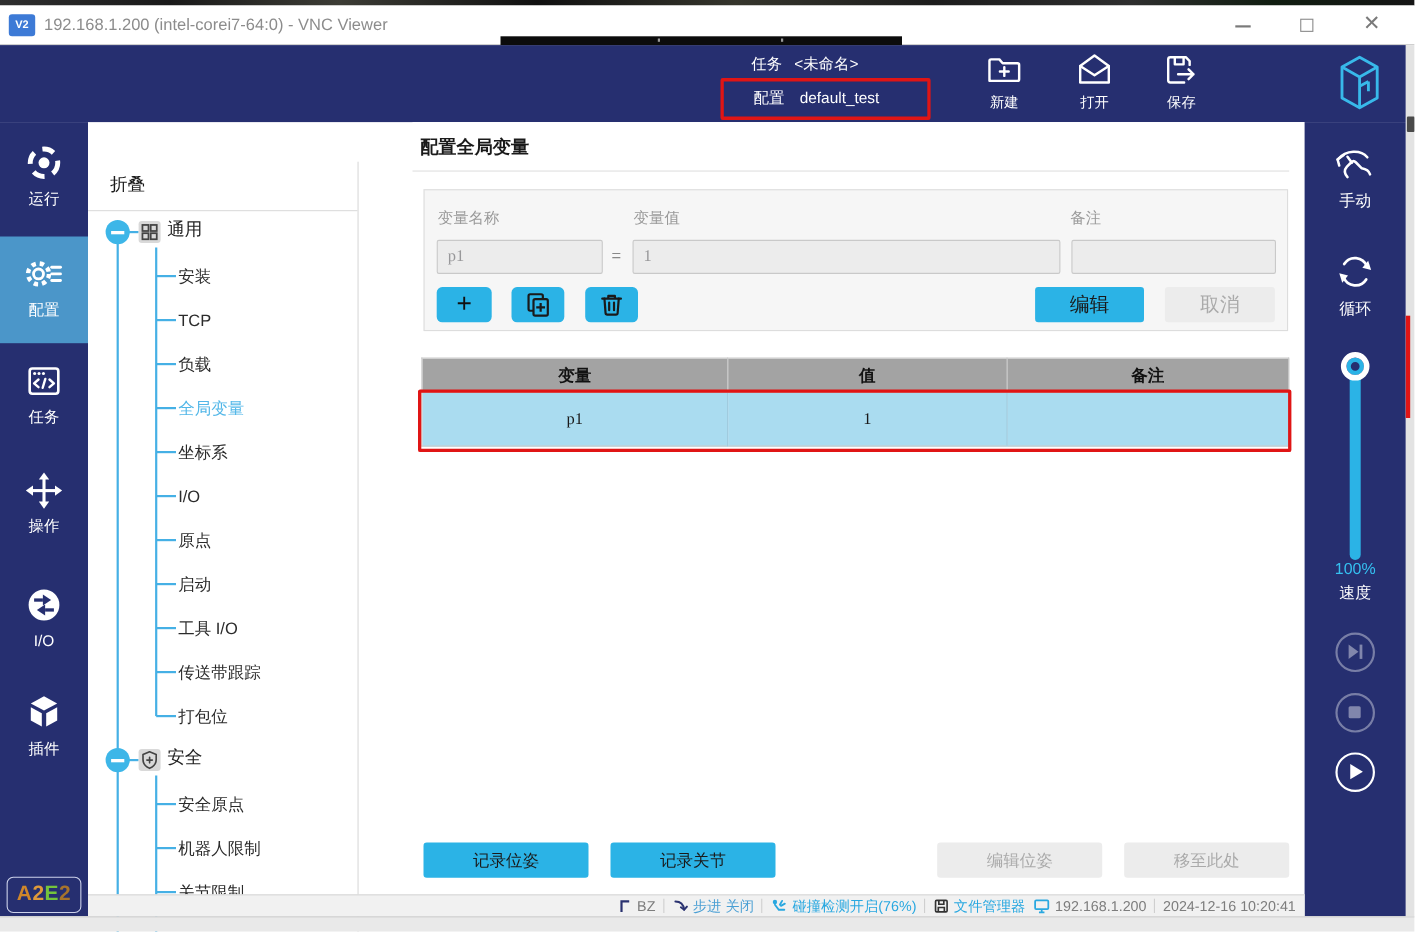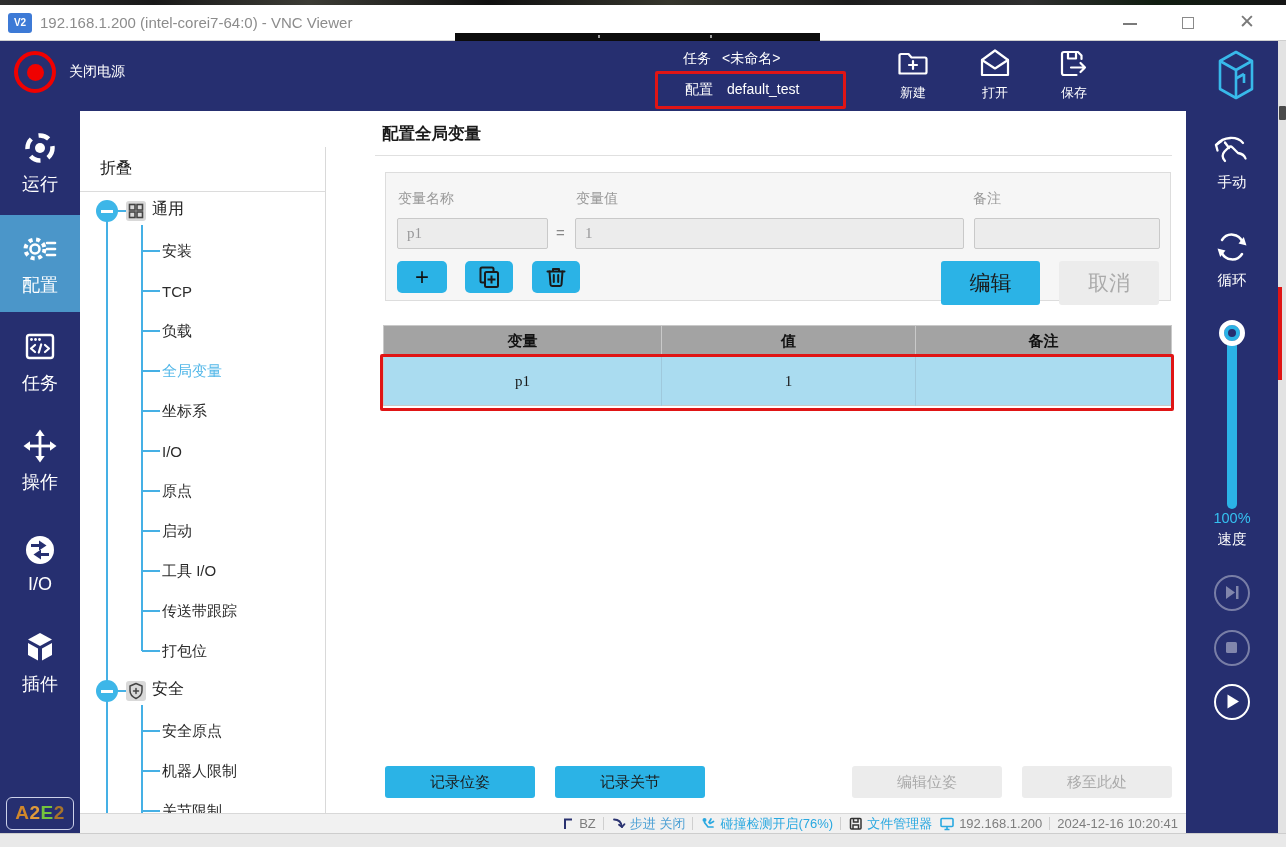--- a/index.html
+++ b/index.html
@@ -36,21 +36,21 @@
   .anno-config { left:655px; top:30px; width:191px; height:38px; }
   .tool-btn { top:5px; width:64px; text-align:center; color:#fff; cursor:pointer; }
   .tool-btn svg { display:block; margin:0 auto; }
   .tool-btn .lbl { font-size:13px; margin-top:2px; }
   .brand-logo { left:1216px; top:8px; }
 
   
   .left-sidebar { left:0; top:111px; width:80px; height:722px; background:#262f70; }
   .side-item { left:0; width:80px; text-align:center; color:#fff; cursor:pointer; }
   .side-item svg { display:block; margin:0 auto; }
-  .side-item .lbl { font-size:18px; margin-top:6px;text-align:center; }
+  .side-item .lbl { font-size:14px; margin-top:6px;text-align:center; }
   .side-item.active { background:#4b96c9; height:97px; padding-top:16px; }
   .a2e2-badge { left:6px; top:686px; width:68px; height:33px; border:1.5px solid #cdd2ea; border-radius:6px;
     text-align:center; line-height:30px; font-size:19px; font-weight:bold; letter-spacing:0.5px; }
   .a2e2-badge .c1{color:#d0872a}.a2e2-badge .c2{color:#e09a3a}.a2e2-badge .c3{color:#74c43c}.a2e2-badge .c4{color:#a8742b}
 
   
   .tree-panel { left:80px; top:111px; width:246px; height:702px; background:#fff; border-right:1px solid #d9d9d9; overflow:hidden;margin-top:36px; }
   .tree-header { left:20px; top:11px; font-size:16px; color:#1a1a1a; font-weight:500; cursor:pointer; }
   .tree-header-sep { left:0; top:44px; width:295px; height:1px; background:#dcdcdc; }
   .vline { position:absolute; width:2px; background:#45b0e5; }
@@ -77,21 +77,21 @@
   .main-title { left:7px; top:12px; font-size:16.5px; font-weight:bold; color:#1a1a1a; }
   .main-title-sep { left:0; top:44px; width:797px; height:1px; background:#e0e0e0; }
   .form-panel { left:10px; top:61px; width:786px; height:129px; background:#f6f6f6; border:1px solid #dddddd; }
   .form-label { position:absolute; top:17px; font-size:14px; color:#999; }
   .gv-input { position:absolute; top:45px; height:31px; background:#ececec; border:1px solid #c9c9c9; border-radius:2px;
     color:#98989a; font-size:15px; padding-left:9px; font-family:"Liberation Serif","DejaVu Serif",serif; }
   .equals { position:absolute; top:51px; color:#888; font-size:15px; }
   .sq-btn { position:absolute; top:88px; height:32px; background:#2bb3e6; border:none; border-radius:5px; cursor:pointer;
     display:flex; align-items:center; justify-content:center; }
   .add-glyph { font-size:24px; color:#111; line-height:1; font-weight:400; }
-  .form-action { position:absolute; top:88px; height:44px; border:none; border-radius:3px; font-size:21px; cursor:pointer;
+  .form-action { position:absolute; top:88px; height:32px; border:none; border-radius:3px; font-size:18px; cursor:pointer;
     font-family:inherit; }
   .btn-cyan { background:#2bb3e6; color:#1a1a1a; }
   .btn-gray { background:#ececec; color:#aaa; }
 
   .gv-table { left:8px; top:214px; width:788px; border:1px solid #c9c9c9; border-collapse:collapse; table-layout:fixed; }
   .gv-table th { height:31px; background:#a3a3a3; border:1px solid #c9c9c9; font-size:15px; color:#111; font-weight:bold; text-align:center; }
   .gv-table td { height:49px; background:#aadcf0; border-right:1px solid #9fc9dc; font-size:15px; color:#1a1a1a; text-align:center;
     font-family:"Liberation Serif","DejaVu Serif",serif; }
   .anno-row { left:5px; top:243px; width:794px; height:57px; }
   .bottom-btn { position:absolute; top:655px; width:150px; height:32px; border:none; border-radius:3px; font-size:15px; cursor:pointer; font-family:inherit; }
@@ -139,26 +139,20 @@
       <div class="abs close-glyph">✕</div>
     </div>
 </div>
 
 <div class="abs vnc-tab">
   <div class="tick" style="left:143px"></div>
   <div class="tick" style="left:255px"></div>
 </div>
 
 <div class="abs toolbar">
-  <div class="abs power-btn">
-    <span class="power-ring">
-        <span class="power-dot"></span>
-      </span>
-    <span class="power-label">关闭电源</span>
-  </div>
 
   <div class="abs task-line">
     <span>任务</span>
     <span>&lt;未命名&gt;</span>
   </div>
   <div class="abs config-line">
     <span>配置</span>
     <span>default_test</span>
   </div>
   <div class="abs anno-box anno-config"></div>

